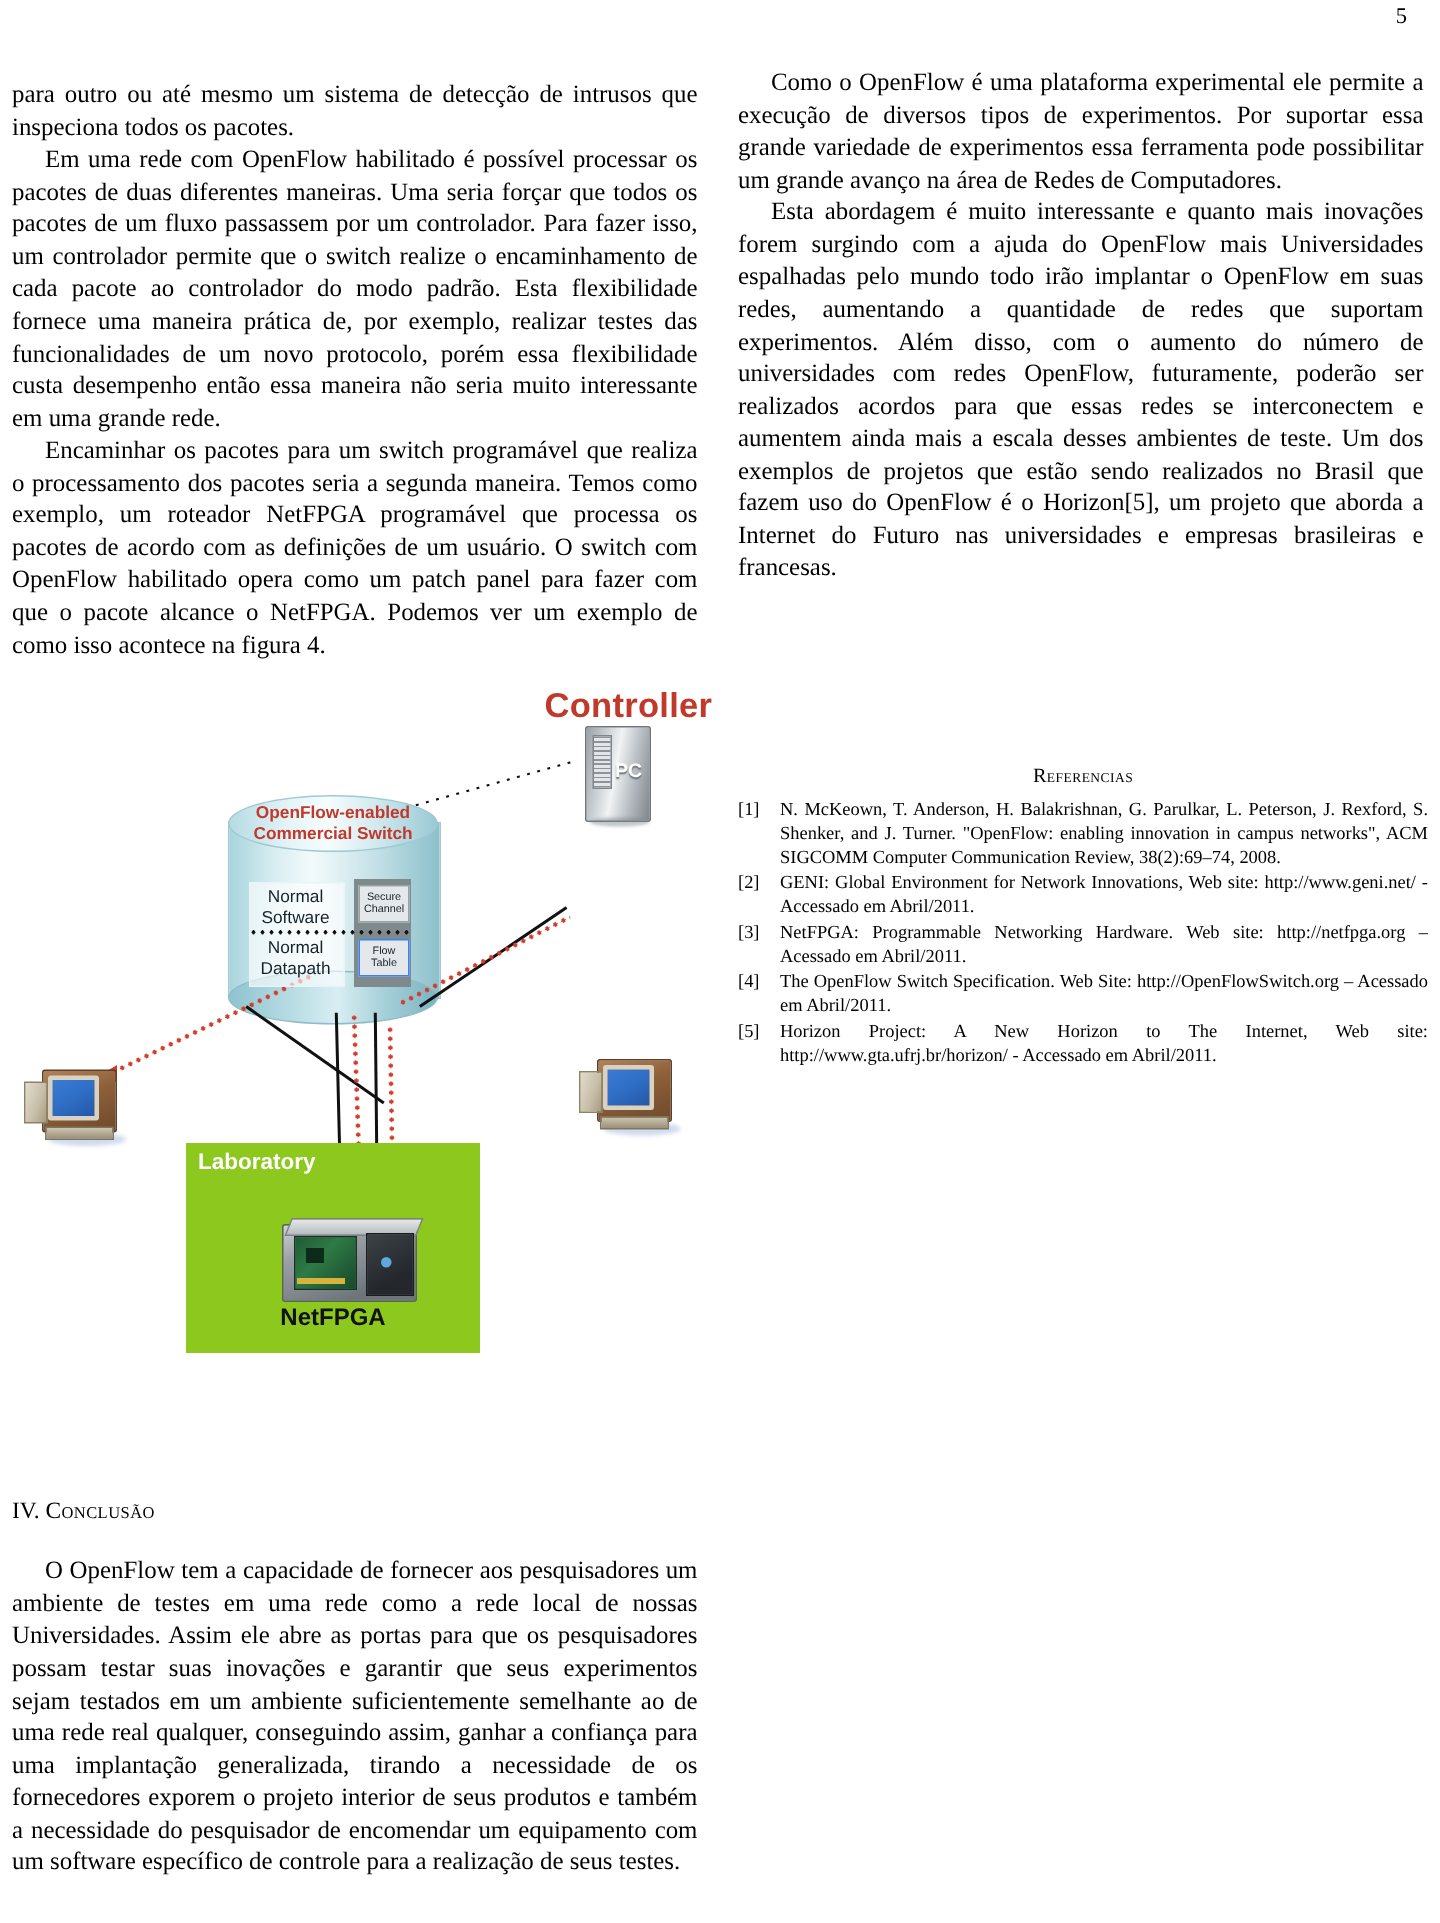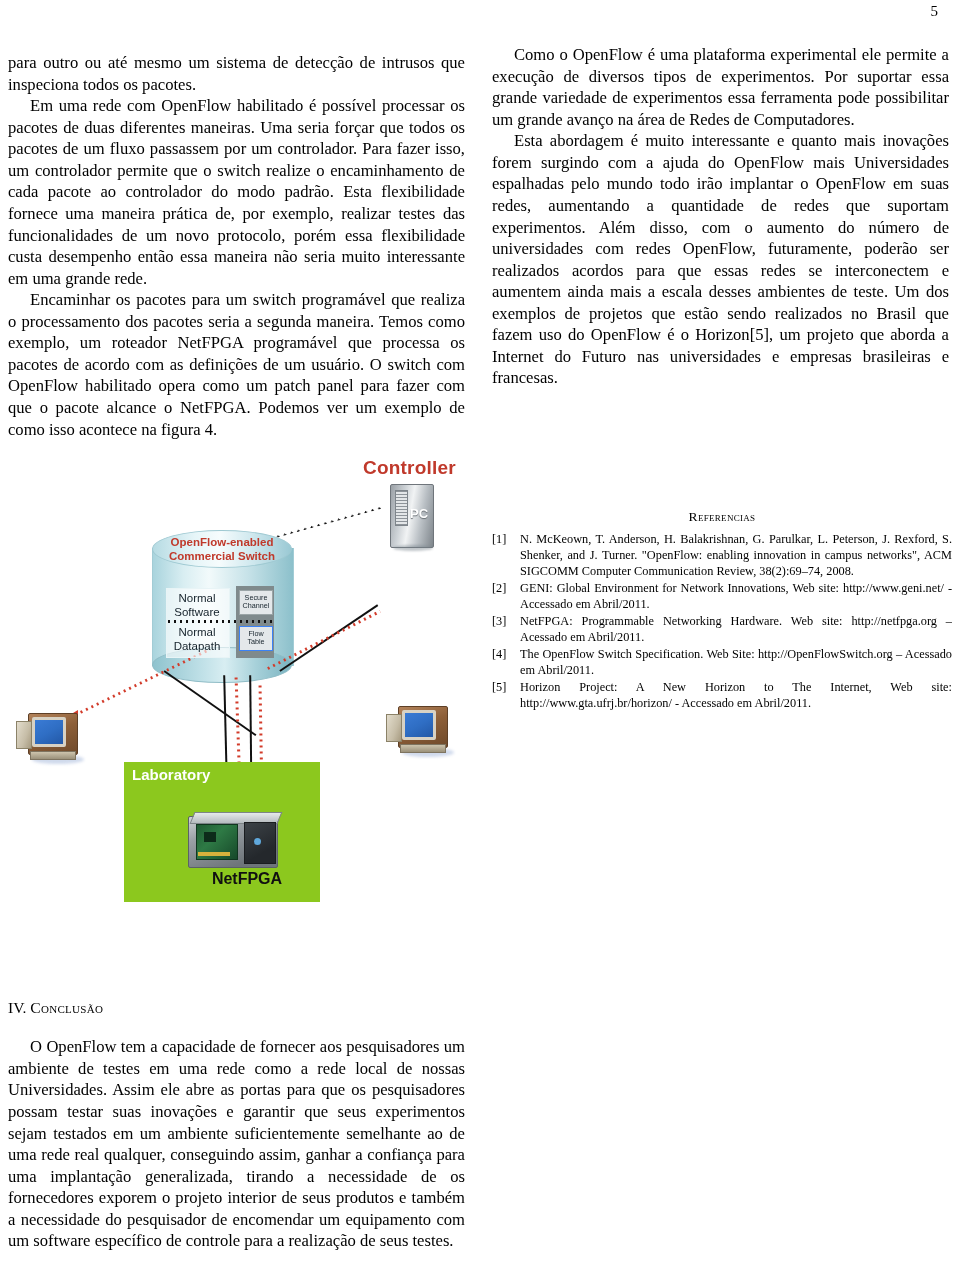--- a/index.html
+++ b/index.html
@@ -62,21 +62,21 @@
     width: 460px;
     height: 452px;
     background: #ffffff;
   }
   
   .controller-label {
     position: absolute;
     left: 355px;
     top: 5px;
     font-family: "Liberation Sans", sans-serif;
-    font-size: 19px;
+    font-size: 23px;
     font-weight: bold;
     color: #c0392b;
     letter-spacing: .2px;
     text-align: right;
   }
   .pc-tower {
     position: absolute;
     left: 382px;
     top: 32px;
     width: 42px;
@@ -342,21 +342,20 @@
   }
   .netfpga-label {
     position: absolute;
     left: 0; top: 108px;
     width: 196px;
     text-align: center;
     font-family: "Liberation Sans", sans-serif;
     font-size: 16px;
     font-weight: bold;
     color: #111;
-    margin-left: 25px;
   }
   
   .fig-caption {
     position: absolute;
     left: 20px;
     top: 462px;
     width: 440px;
     font-family: "Liberation Sans", sans-serif;
     font-size: 14.6px;
     line-height: 1.42;

